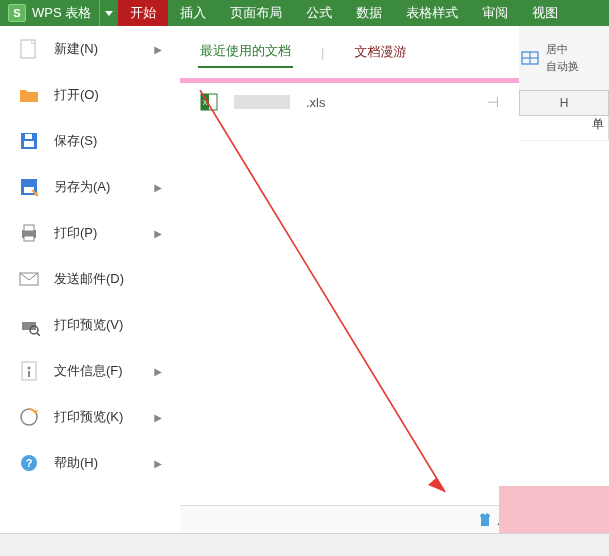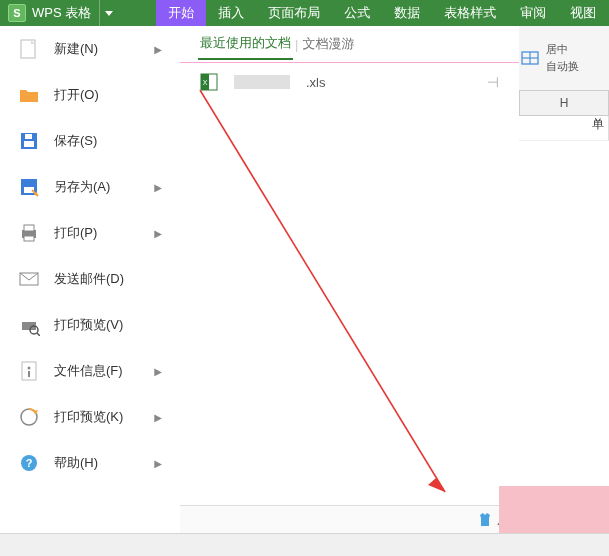--- a/index.html
+++ b/index.html
@@ -4,34 +4,34 @@
 <style>
   html,body{margin:0;padding:0;font-family:"Microsoft YaHei",Arial,sans-serif;font-size:13px;color:#333;background:#fff;}
   .window{width:609px;height:556px;position:relative;overflow:hidden;border-right:1px solid #ddd;}
   
   .menubar{height:26px;background:#3b8a3e;display:flex;align-items:stretch;color:#fff;}
   .app-btn{display:flex;align-items:center;background:#3b8a3e;padding:0 8px;gap:6px;font-size:13px;}
   .app-btn .logo{width:16px;height:16px;background:#63b85d;border:1px solid #8bd686;border-radius:2px;display:flex;align-items:center;justify-content:center;font-weight:bold;font-size:11px;color:#fff;}
   .menubar .dd{width:18px;display:flex;align-items:center;justify-content:center;background:#3b8a3e;border-left:1px solid rgba(255,255,255,.3);}
   .menubar .tabs{display:flex;align-items:stretch;}
   .menubar .tab{padding:0 12px;display:flex;align-items:center;font-size:13px;cursor:default;}
-  .menubar .tab.active{background:#8b5cf6;margin-left:38px;}
+  .menubar .tab.active{background:#b91c1c;}
   
   .ribbon{position:absolute;top:26px;right:0;width:90px;height:64px;background:#f5f5f5;border-bottom:5px solid #ec4899;display:flex;align-items:center;gap:6px;padding:0 6px;font-size:12px;color:#555;}
   .ribbon .sep{width:1px;height:48px;background:#d5d5d5;}
   .ribbon .ico{width:20px;height:20px;}
   
   .sidebar{position:absolute;top:26px;left:0;width:180px;bottom:22px;background:#fff;border-right:2px solid #14532d;}
   .sidebar .item{width:100%;height:46px;display:flex;align-items:center;padding:0 18px;box-sizing:border-box;gap:14px;cursor:default;}
   .sidebar .item .arrow{margin-left:auto;color:#888;font-size:10px;}
   .sidebar .ico{width:22px;height:22px;display:flex;align-items:center;justify-content:center;}
   
   .content{position:absolute;top:26px;left:180px;right:90px;bottom:40px;background:#fff;}
-  .content .tabs{display:flex;align-items:center;height:36px;padding:0 18px;border-bottom:1px solid #f9a8d4;}
-  .content .tabs span{font-size:13px;color:#737373;padding:6px 2px;}
+  .content .tabs{display:flex;align-items:center;height:36px;padding:8px 18px;gap:26px;border-bottom:5px solid #f9a8d4;}
+  .content .tabs span{font-size:13px;color:#7f1d1d;padding:6px 2px;}
   .content .tabs span.active{color:#2e7d32;border-bottom:2px solid #2e7d32;}
   .content .file{display:flex;align-items:center;gap:16px;padding:10px 20px;color:#555;}
   .content .file .xls{width:18px;height:18px;}
   .content .file .pin{margin-left:auto;color:#aaa;font-size:14px;}
   .content .redacted{width:56px;height:14px;background:#e0e0e0;}
   
   .sheet{position:absolute;top:90px;right:0;width:90px;bottom:40px;background:#fff;}
   .sheet .colhdr{height:24px;border:1px solid #ccc;background:#f2f2f2;display:flex;align-items:center;justify-content:center;font-size:12px;color:#555;}
   .sheet .cell{height:24px;border-right:1px solid #ddd;border-bottom:1px solid #eee;text-align:right;padding-right:4px;font-size:12px;}
   

